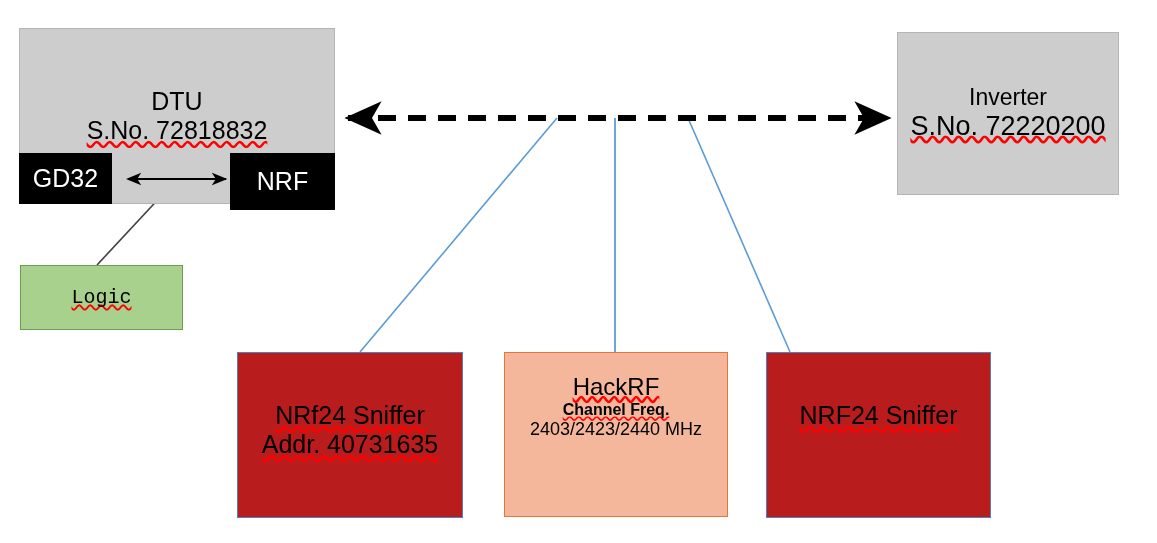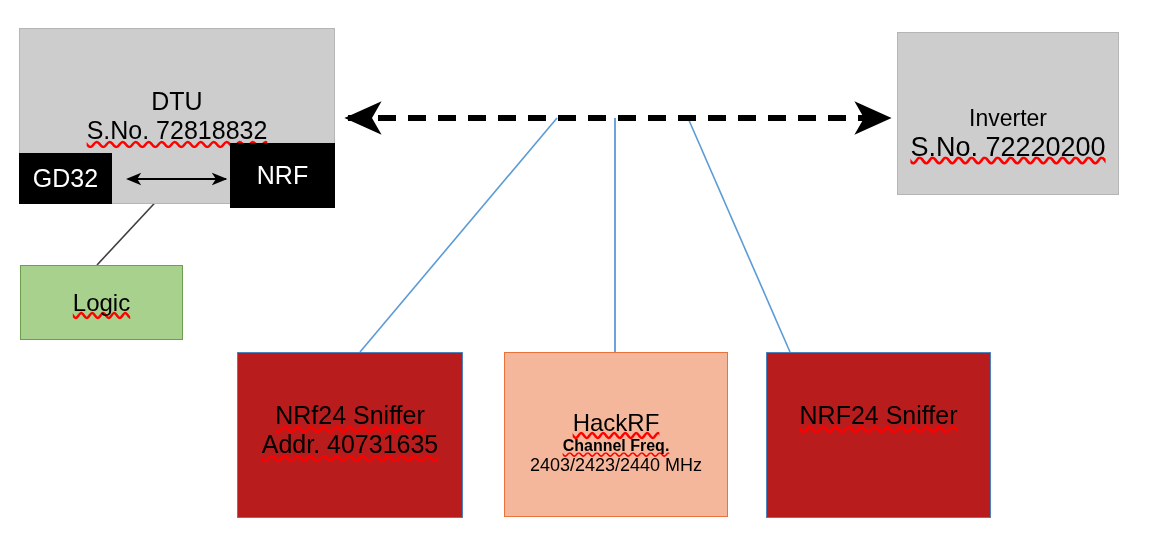--- a/index.html
+++ b/index.html
@@ -41,46 +41,47 @@
     padding-top: 58px;
   }
   #dtu-node .line1 { font-size: 25px; }
   #dtu-node .line2 { font-size: 25px; }
   #inverter-node {
     left: 897px;
     top: 32px;
     width: 222px;
     height: 163px;
     justify-content: flex-start;
-    padding-top: 72px;
+    padding-top: 51px;
   }
   #inverter-node .line1 { font-size: 23px; }
   #inverter-node .line2 { font-size: 27px; }
 
   
   .black-block {
     background: #000000;
     color: #ffffff;
     font-size: 25px;
     display: flex;
     align-items: center;
     justify-content: center;
   }
   #gd32-node { left: 19px; top: 153px; width: 93px; height: 51px; }
-  #nrf-node  { left: 230px; top: 143px; width: 105px; height: 65px; }
+  #nrf-node  { left: 230px; top: 153px; width: 105px; height: 57px; }
 
   
   #logic-node {
     left: 20px;
     top: 265px;
     width: 163px;
-    height: 75px;
+    height: 65px;
     background: #a9d18e;
     border: 1px solid #6e9d4e;
-    font-size: 24px;
+    font-size: 20px;
+    font-family: Liberation Mono, monospace;
   }
 
   
   .blue-box {
     background: #b91c1c;
     border: 1px solid #4f81bd;
   }
   .orange-box {
     background: #f5b79c;
     border: 1px solid #e8743b;
@@ -104,21 +105,21 @@
     padding-top: 48px;
   }
   #sniffer-right-node .line1,
   #sniffer-right-node .line2 { font-size: 25px; }
   #hackrf-node {
     left: 504px;
     top: 352px;
     width: 224px;
     height: 165px;
     justify-content: flex-start;
-    padding-top: 56px;
+    padding-top: 20px;
   }
   #hackrf-node .line1 { font-size: 24px; }
   #hackrf-node .line2 { font-size: 16px; font-weight: bold; }
   #hackrf-node .line3 { font-size: 18px; }
 
   .spell {
     text-decoration: underline wavy #ff0000;
     text-decoration-skip-ink: none;
     text-underline-offset: 1px;
   }

